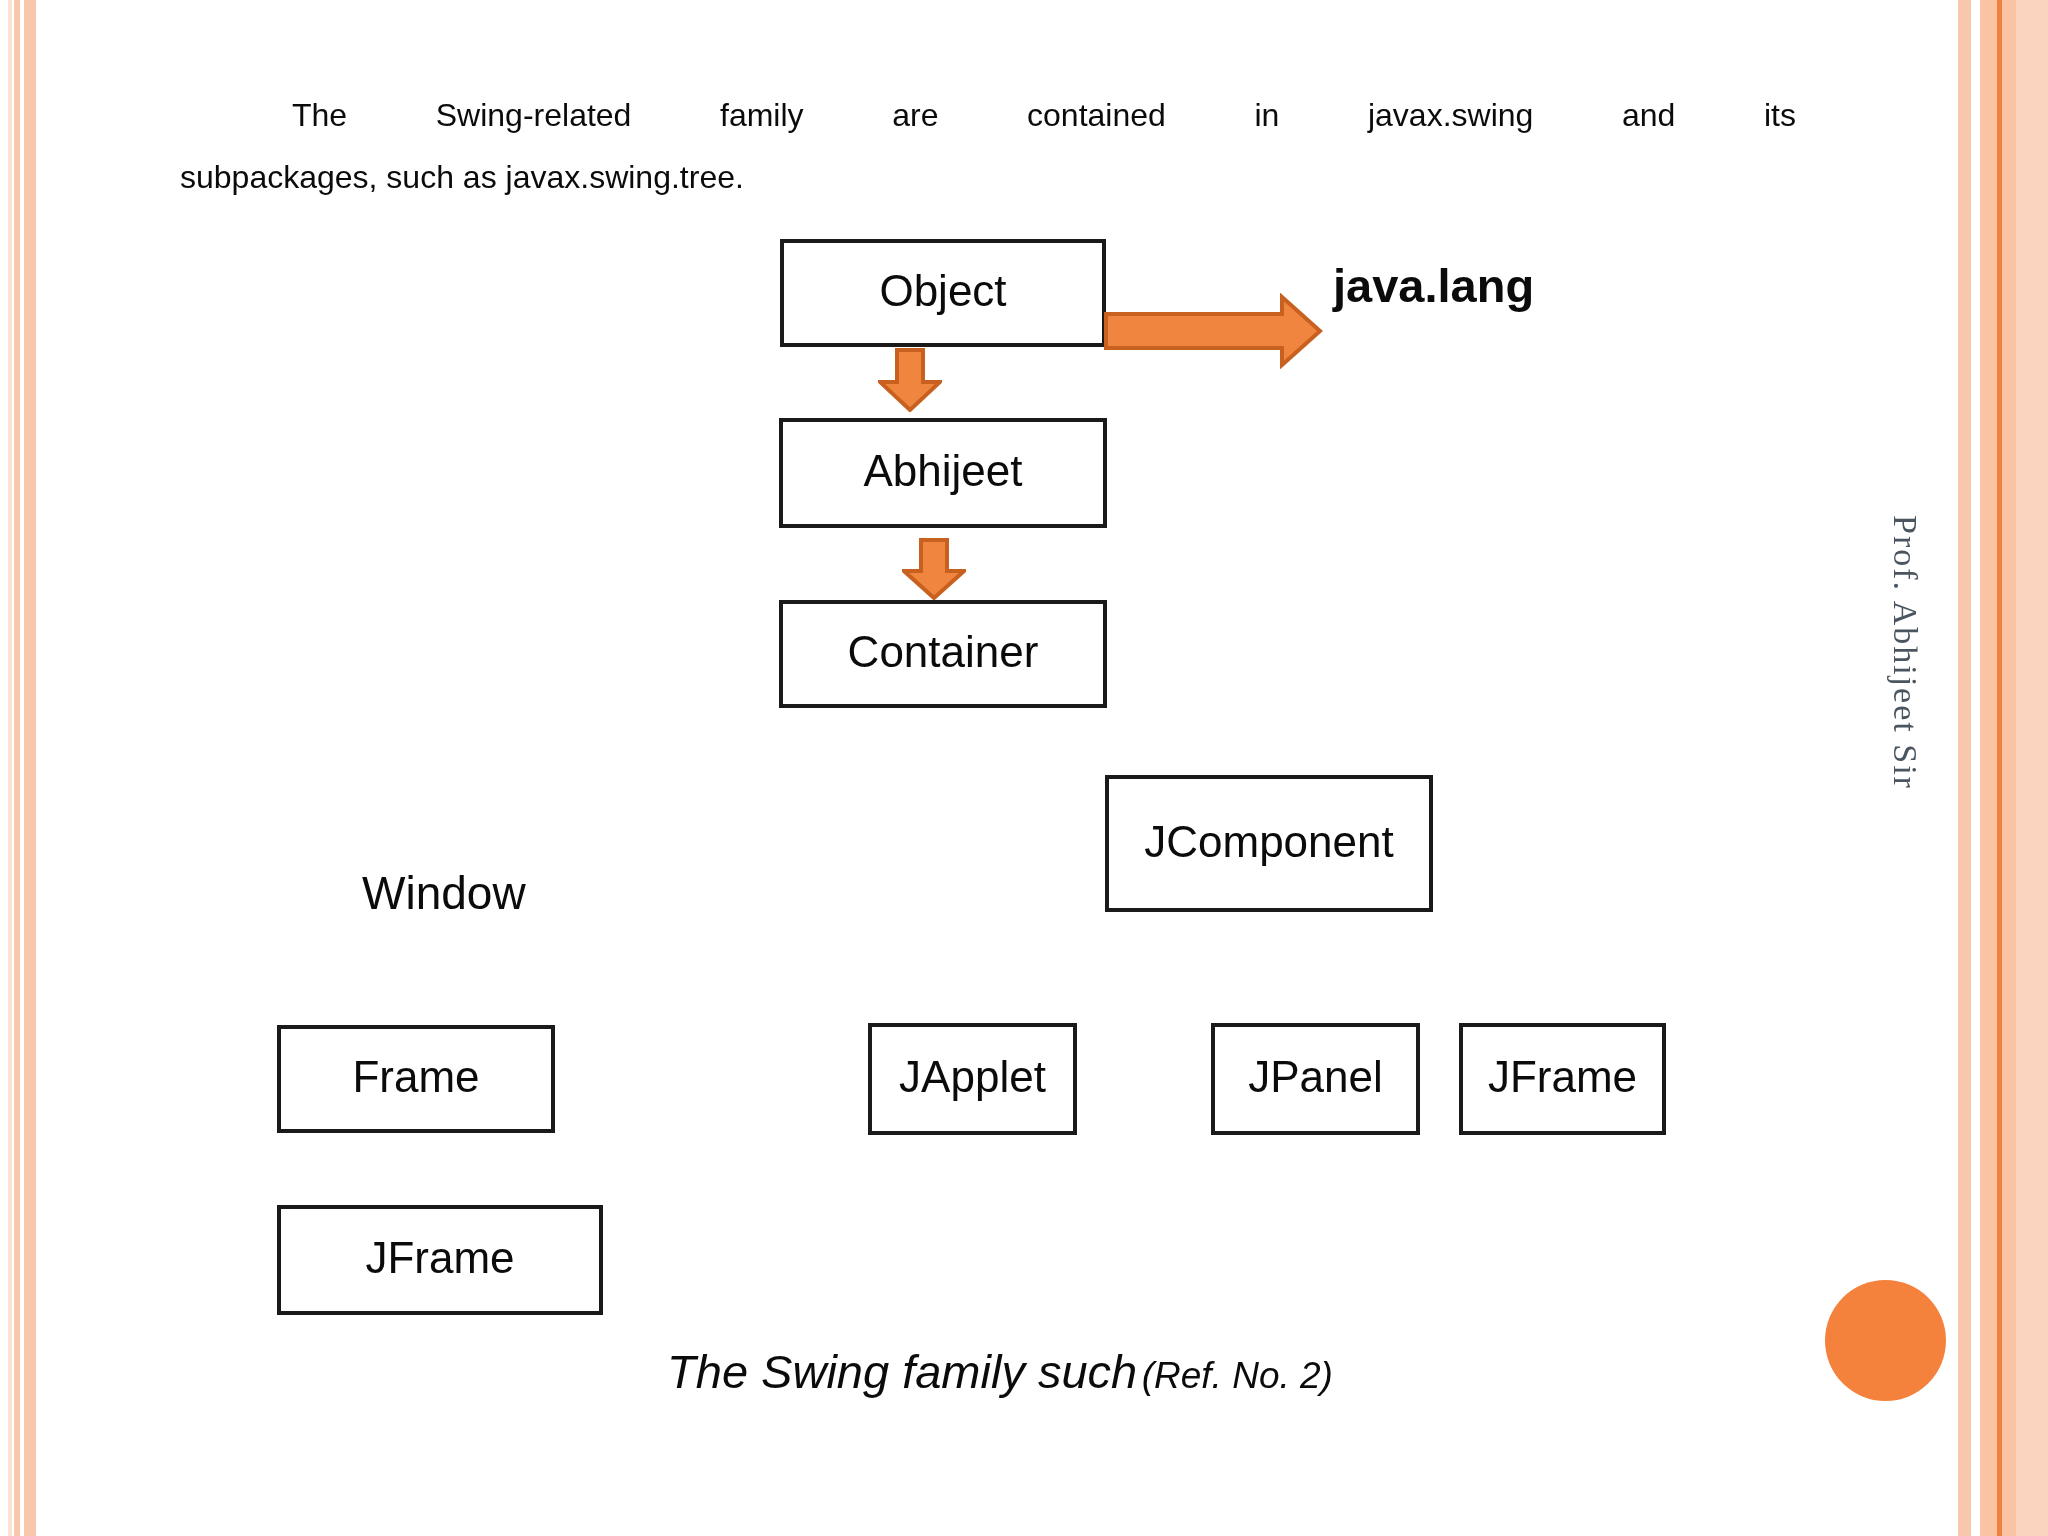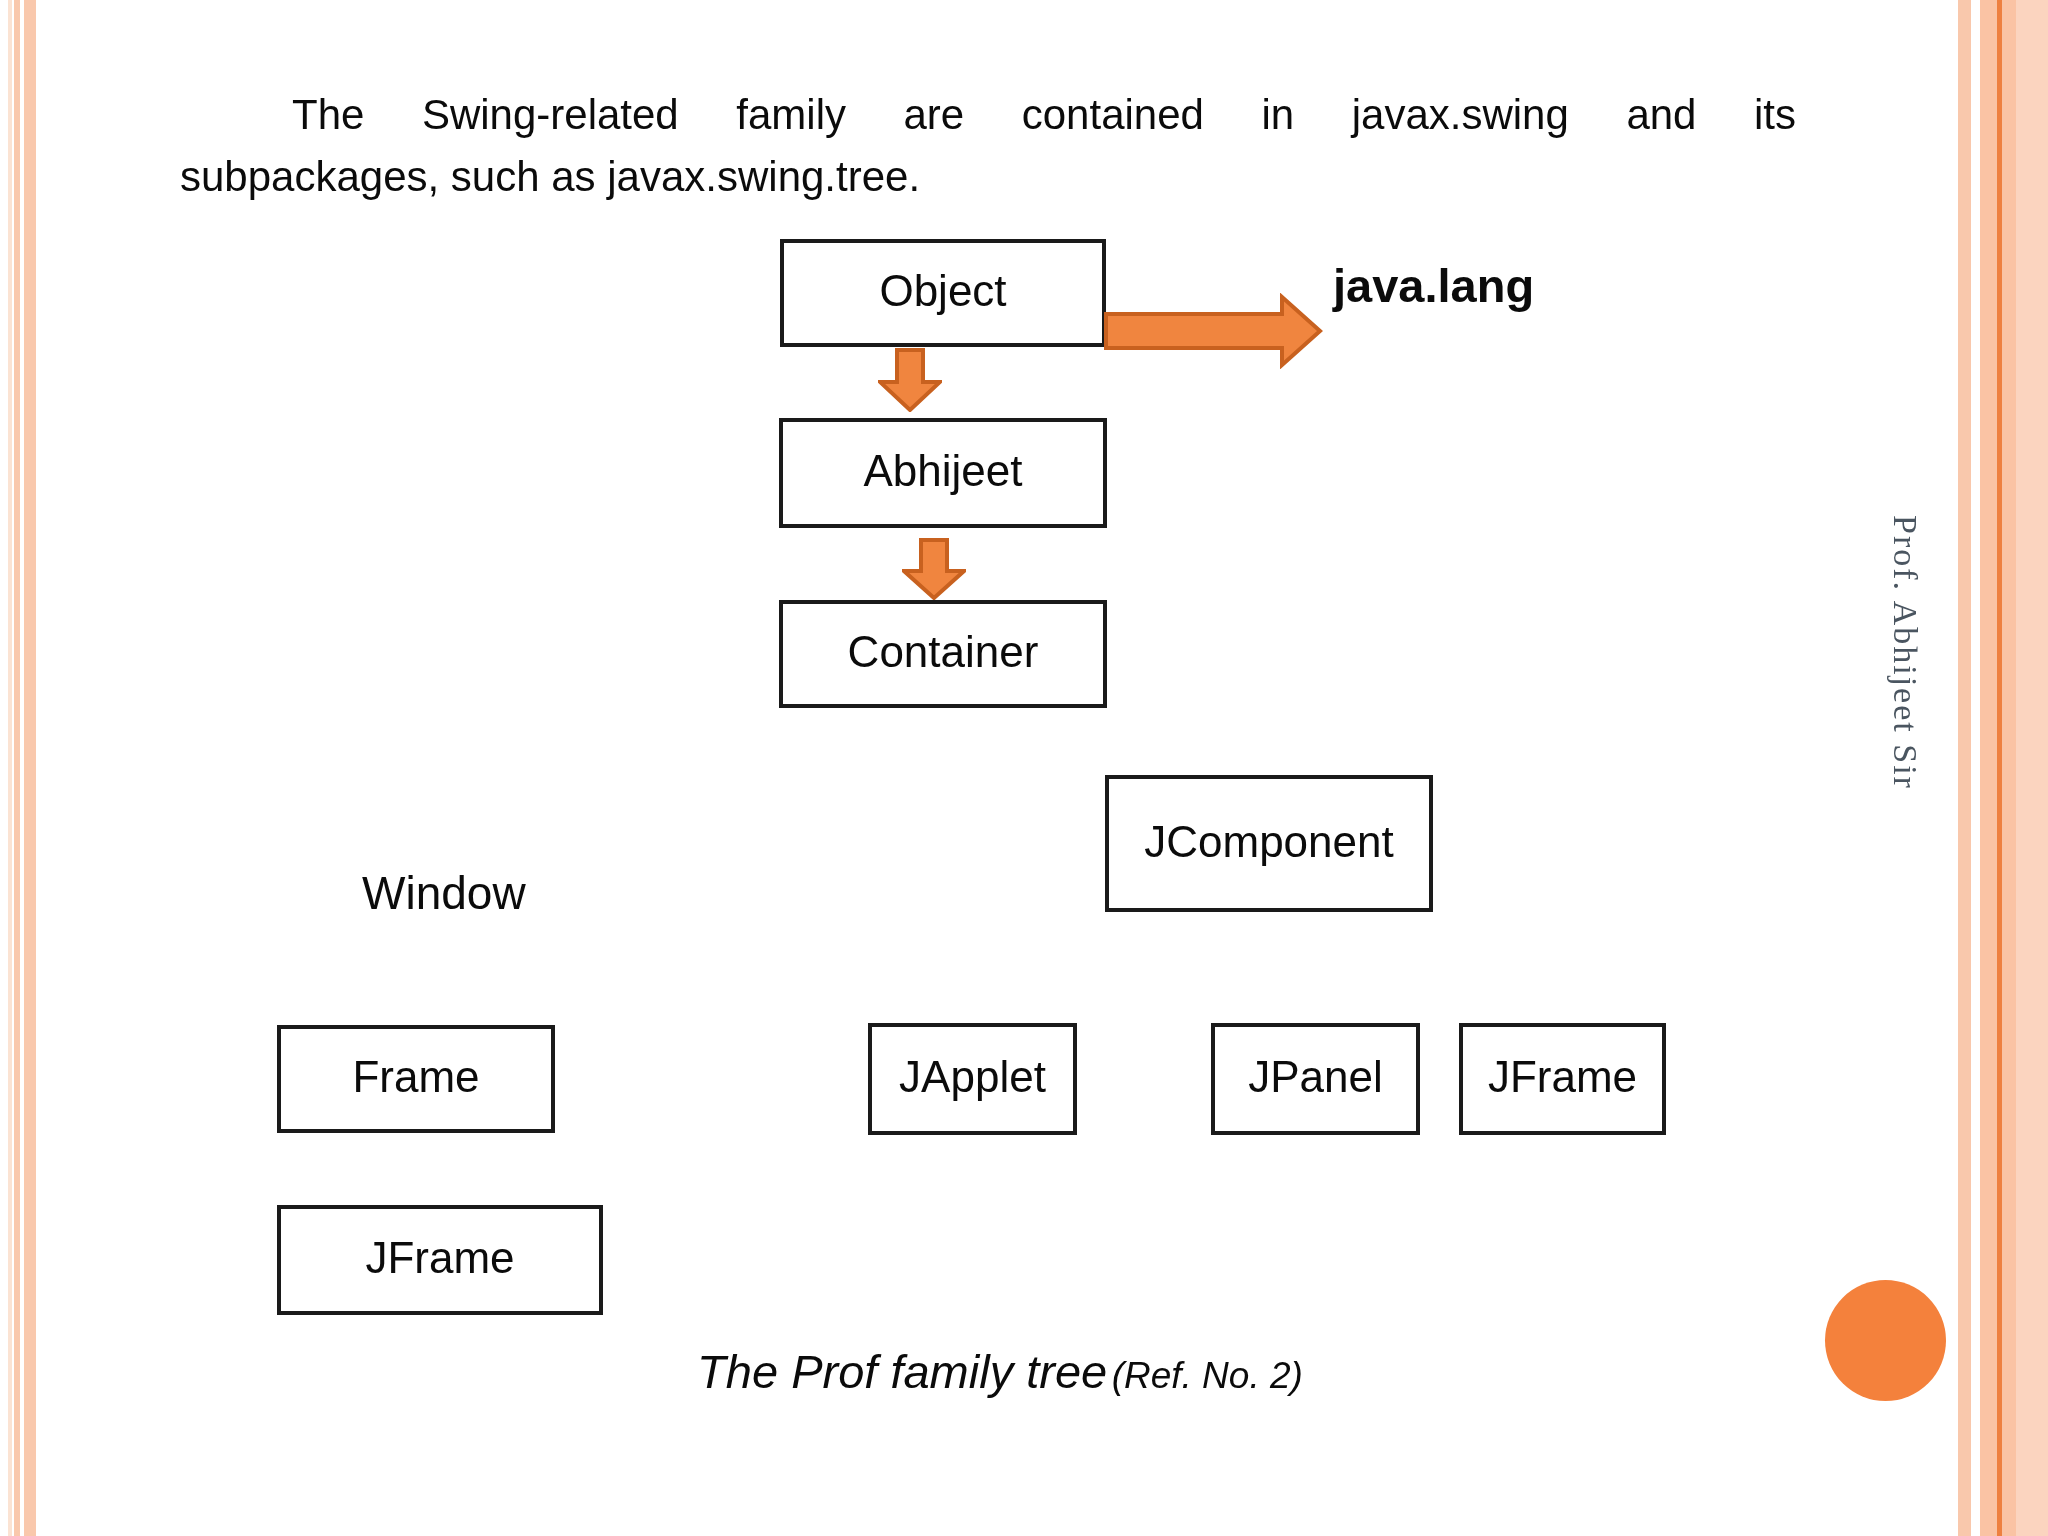--- a/index.html
+++ b/index.html
@@ -23,21 +23,21 @@
   .stripe-l1{left:8px;width:4px;background:var(--stripe-light);}
   .stripe-l2{left:14px;width:6px;background:var(--stripe-peach);}
   .stripe-l3{left:24px;width:12px;background:var(--stripe-peach);}
   .stripe-r1{left:1958px;width:13px;background:var(--stripe-peach);}
   .stripe-r2{left:1980px;width:68px;background:#FAC3A4;}
   .stripe-r-dark{left:1997px;width:5px;background:var(--stripe-dark-line);}
   .stripe-r-light{left:2016px;width:32px;background:#FBD4BF;}
 
   .paragraph{
     position:absolute;left:180px;top:84px;width:1616px;
-    font-size:42px;line-height:62px;color:#0b0b0b;
+    font-size:32px;line-height:62px;color:#0b0b0b;
   }
   .para-line1{display:flex;justify-content:space-between;padding-left:112px;white-space:nowrap;}
   .para-line2{text-align:left;}
 
   .node{
     position:absolute;border:4px solid var(--box-border);background:#ffffff;
     display:flex;align-items:center;justify-content:center;
     font-size:44px;padding-bottom:4px;letter-spacing:0px;
   }
   .box-object    {left:780px; top:239px; width:326px; height:108px;}
@@ -148,19 +148,19 @@
     <polygon points="19,2 45,2 45,34 62,34 32,62 2,34 19,34"></polygon>
   </svg>
 </div>
 <div class="arrow arrow-down-2">
   <svg width="64" height="62" viewBox="0 0 64 62">
     <polygon points="19,2 45,2 45,33 62,33 32,60 2,33 19,33"></polygon>
   </svg>
 </div>
 
 <div class="caption">
-  <span class="caption-main">The Prof family tree</span>
+  <span class="caption-main">The Swing family such</span>
   <span class="caption-ref">(Ref. No. 2)</span>
 </div>
 
 <div class="credit">Prof. Abhijeet Sir</div>
 
 <div class="deco-circle"></div>
 
 </body></html>

